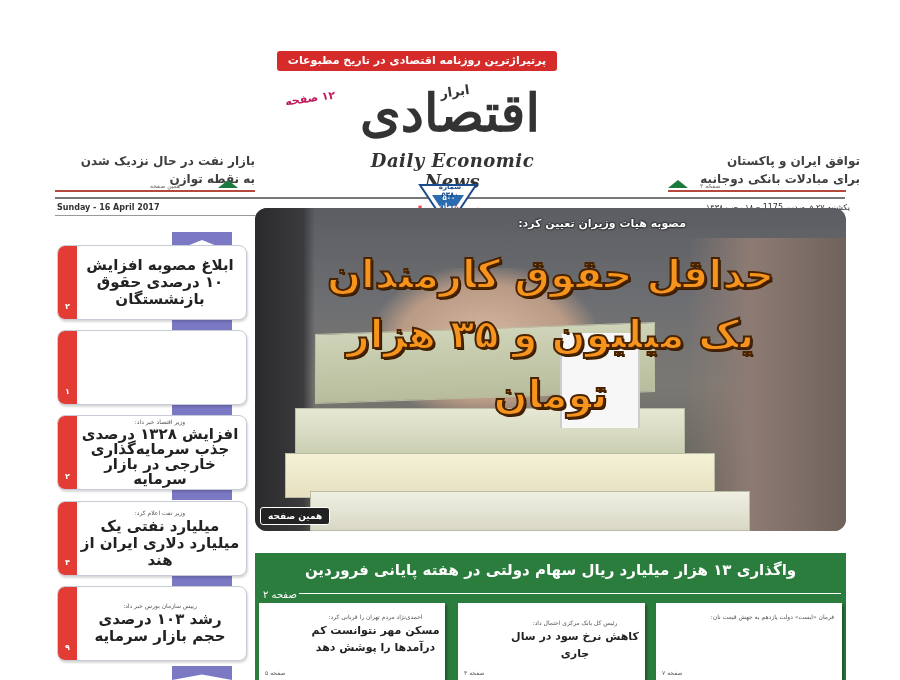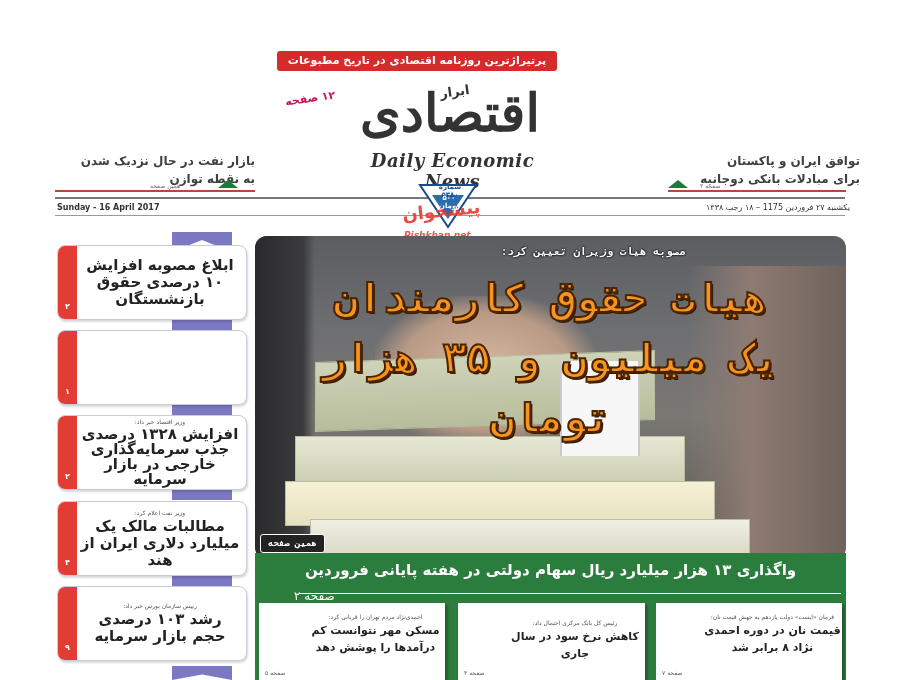--- a/index.html
+++ b/index.html
@@ -97,24 +97,23 @@
   .side-card .body {
     position: absolute; left: 22px; right: 6px; top: 0; bottom: 0;
     display: flex; flex-direction: column; justify-content: center; align-items: center;
     direction: rtl; text-align: center;
   }
   .kicker { font-size: 6px; color: #555; margin-bottom: 2px; }
   .headline { font-size: 15px; font-weight: bold; color: #222; line-height: 17px; }
 
   
   .photo {
-    position: absolute; left: 255px; top: 236px; width: 591px; height: 323px;
+    position: absolute; left: 255px; top: 208px; width: 591px; height: 323px;
     border-radius: 12px; overflow: hidden;
     background: linear-gradient(180deg,#5b5d62 0%,#6e6f72 30%,#7a7873 55%,#5b5750 100%);
-    font-family: Liberation Mono, monospace;
   }
   .photo .hand {
     position: absolute; left: 120px; top: 60px; width: 220px; height: 150px;
     background: radial-gradient(ellipse at 50% 50%, #d8b9a2 0%, #b89a85 55%, rgba(120,110,100,0) 75%);
   }
   .photo .sleeve {
     position: absolute; right: 0; top: 30px; width: 160px; height: 293px;
     background: linear-gradient(90deg, rgba(150,130,120,0) 0%, #8d7b73 40%, #6f625c 100%);
   }
   .photo .dark-left {
@@ -147,21 +146,21 @@
 
   
   .green-band {
     position: absolute; left: 255px; top: 553px; width: 591px; height: 127px; background: #2b7d3e;
   }
   .green-title {
     position: absolute; left: 0; right: 0; top: 8px; text-align: center; color: #fff;
     font-size: 15px; font-weight: bold; direction: rtl;
   }
   .green-page {
-    position: absolute; left: 8px; top: 36px; color: #fff; font-size: 12px; direction: rtl; margin-left: 31px;
+    position: absolute; left: 8px; top: 36px; color: #fff; font-size: 10px; direction: rtl;
   }
   .green-rule { position: absolute; left: 44px; right: 5px; top: 40px; height: 1px; background: #fff; }
 
   .bottom-card {
     position: absolute; top: 603px; height: 77px; background: #fff;
     box-shadow: 2px 2px 3px rgba(0,0,0,0.35);
     direction: rtl; text-align: center; padding-top: 10px; padding-left: 47px;
   }
   .bottom-card .kicker { font-size: 6px; color: #555; margin-bottom: 2px; }
   .bottom-card .headline { font-size: 11px; line-height: 17px; }
@@ -237,21 +236,21 @@
     <div class="kicker">وزیر اقتصاد خبر داد:</div>
     <div class="headline" style="line-height:15px;">افزایش ۱۳۲۸ درصدی جذب سرمایه‌گذاری خارجی در بازار سرمایه</div>
   </div>
 </div>
 
 <div class="side-card" style="top:501px; height:75px;">
   <div class="tab"></div>
   <div class="tab-num">۴</div>
   <div class="body">
     <div class="kicker">وزیر نفت اعلام کرد:</div>
-    <div class="headline">مطالبات مالک یک میلیارد دلاری ایران از هند</div>
+    <div class="headline">میلیارد نفتی یک میلیارد دلاری ایران از هند</div>
   </div>
 </div>
 
 <div class="side-card" style="top:586px; height:75px;">
   <div class="tab"></div>
   <div class="tab-num">۹</div>
   <div class="body">
     <div class="kicker">رییس سازمان بورس خبر داد:</div>
     <div class="headline">رشد ۱۰۳ درصدی حجم بازار سرمایه</div>
   </div>
@@ -263,21 +262,21 @@
   <div class="hand"></div>
   <div class="stack s1"></div>
   <div class="band"></div>
   <div class="stack s2"></div>
   <div class="band b2"></div>
   <div class="stack s3"></div>
   <div class="stack s4"></div>
 
   <div class="photo-kicker">مصوبه هیات وزیران تعیین کرد:</div>
   <div class="photo-title">
-    <div>هیات حقوق کارمندان</div>
+    <div>حداقل حقوق کارمندان</div>
     <div>یک میلیون و ۳۵ هزار تومان</div>
   </div>
   <div class="same-page-tag">همین صفحه</div>
 </div>
 
 <div class="green-band">
   <div class="green-title">واگذاری ۱۳ هزار میلیارد ریال سهام دولتی در هفته پایانی فروردین</div>
   <div class="green-page">صفحه ۲</div>
   <div class="green-rule"></div>
 </div>
@@ -289,15 +288,14 @@
 </div>
 
 <div class="bottom-card" style="left:458px; width:187px; padding-top:16px;">
   <div class="kicker">رئیس کل بانک مرکزی احتمال داد:</div>
   <div class="headline">کاهش نرخ سود در سال جاری</div>
   <div class="pg">صفحه ۳</div>
 </div>
 
 <div class="bottom-card" style="left:656px; width:186px;">
   <div class="kicker">فرمان «ایست» دولت یازدهم به جهش قیمت نان:</div>
-  <div class="headline">قیمت نان در دوره احمدی نژاد ۸ برابر شد</div>
   <div class="pg">صفحه ۷</div>
 </div>
 
 </body></html>

